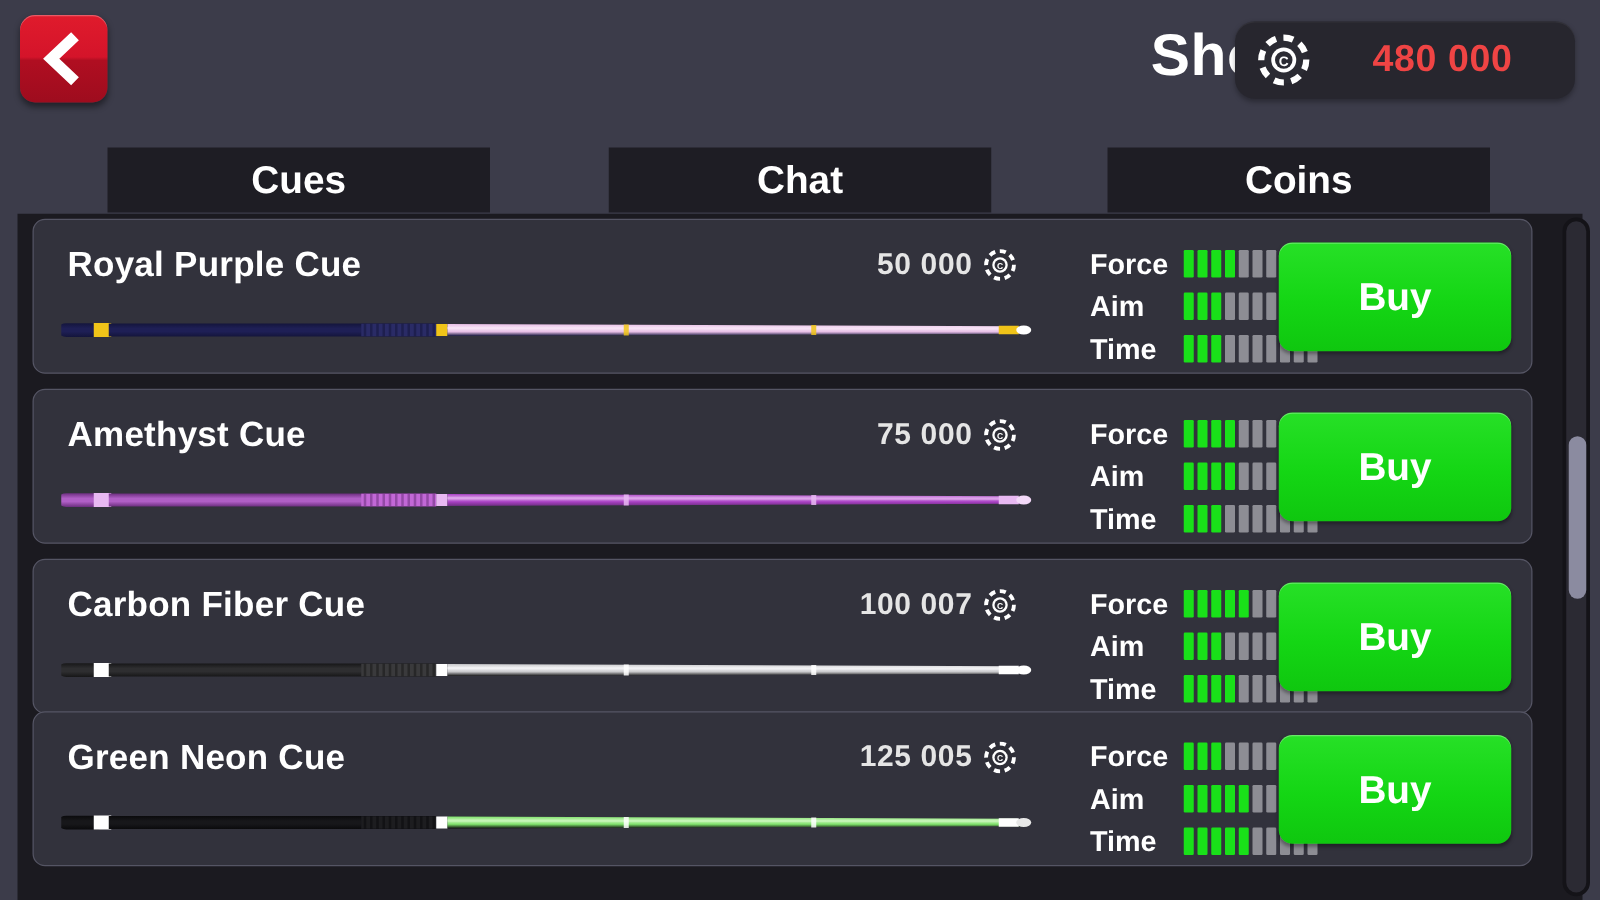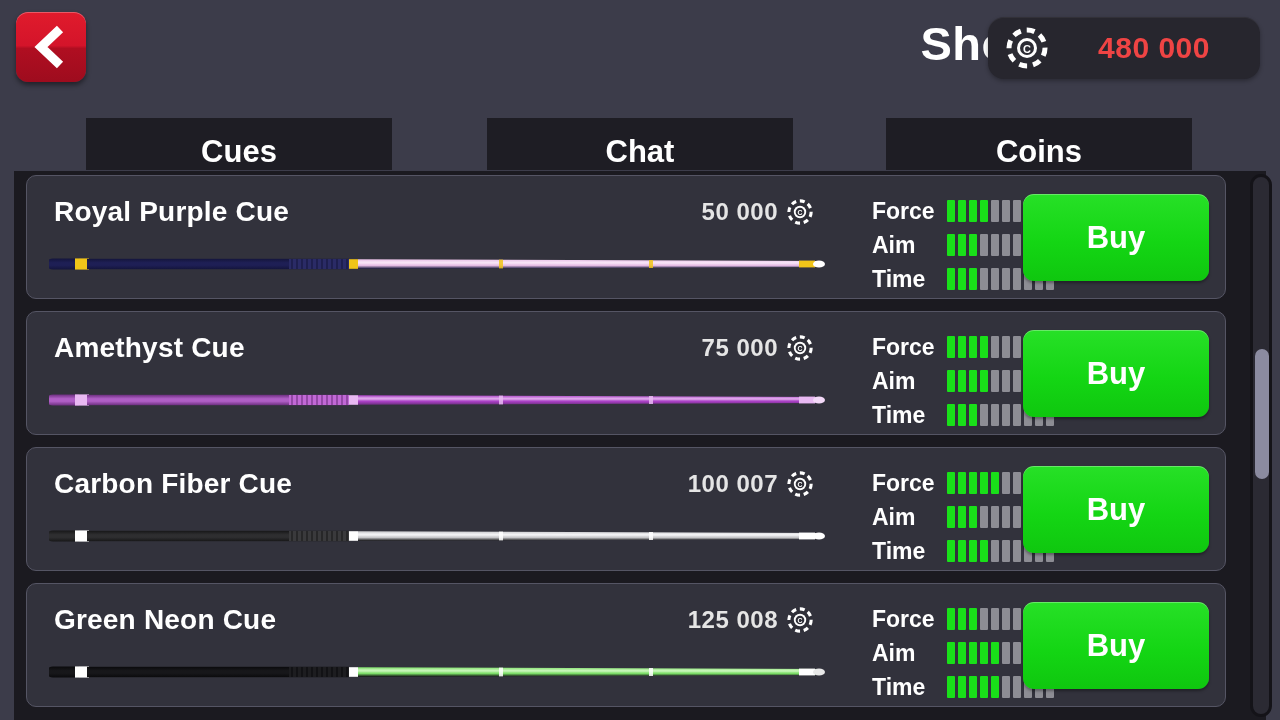--- a/index.html
+++ b/index.html
@@ -39,21 +39,21 @@
   .coin-amount{
     flex:1; text-align:center; color:#ef4444;
     font-size:30px; font-weight:bold; letter-spacing:.5px;
   }
 
   
   .tabs{ position:absolute; left:0; top:118px; width:1280px; height:56px; }
   .tab{
     position:absolute; top:0; height:52px;
     background:#1e1d24; color:#fff;
-    display:flex; align-items:flex-end; justify-content:center;
+    display:flex; align-items:center; justify-content:center;
     font-size:31px; font-weight:bold; cursor:pointer;
   }
   .tab-0{ left:86px;  width:306px; }
   .tab-1{ left:487px; width:306px; }
   .tab-2{ left:886px; width:306px; }
 
   
   .list-bg{
     position:absolute; left:14px; top:171px; width:1252px; height:549px;
     background:#1b1a20;
@@ -455,24 +455,24 @@
               <div class="seg"></div>
               <div class="seg"></div>
               <div class="seg"></div>
             </div>
           </div>
         </div>
         <div class="buy-btn">
           <span class="buy-label">Buy</span>
         </div>
       </div>
-      <div class="card" style="top: 412px; padding-left: 48px;">
+      <div class="card" style="top: 398px; padding-left: 48px;">
         <div class="card-name">Green Neon Cue</div>
         <div class="price">
-          <span class="price-val">125 008</span>
+          <span class="price-val">125 005</span>
           <svg width="26" height="26" viewBox="0 0 42 42">
             <circle cx="21" cy="21" r="19" fill="#2e2e37"></circle>
             <circle cx="21" cy="21" r="18" fill="none" stroke="#ffffff" stroke-width="5" stroke-dasharray="8 6"></circle>
             <circle cx="21" cy="21" r="10" fill="#ffffff"></circle>
             <circle cx="21" cy="21" r="7" fill="#2e2e37"></circle>
             <text x="21" y="26" font-family="Liberation Sans, sans-serif" font-size="11" font-weight="bold" fill="#ffffff" text-anchor="middle">C</text>
           </svg>
         </div>
         <div class="cue-wrap">
           <svg width="780" height="28" viewBox="0 0 780 28">

